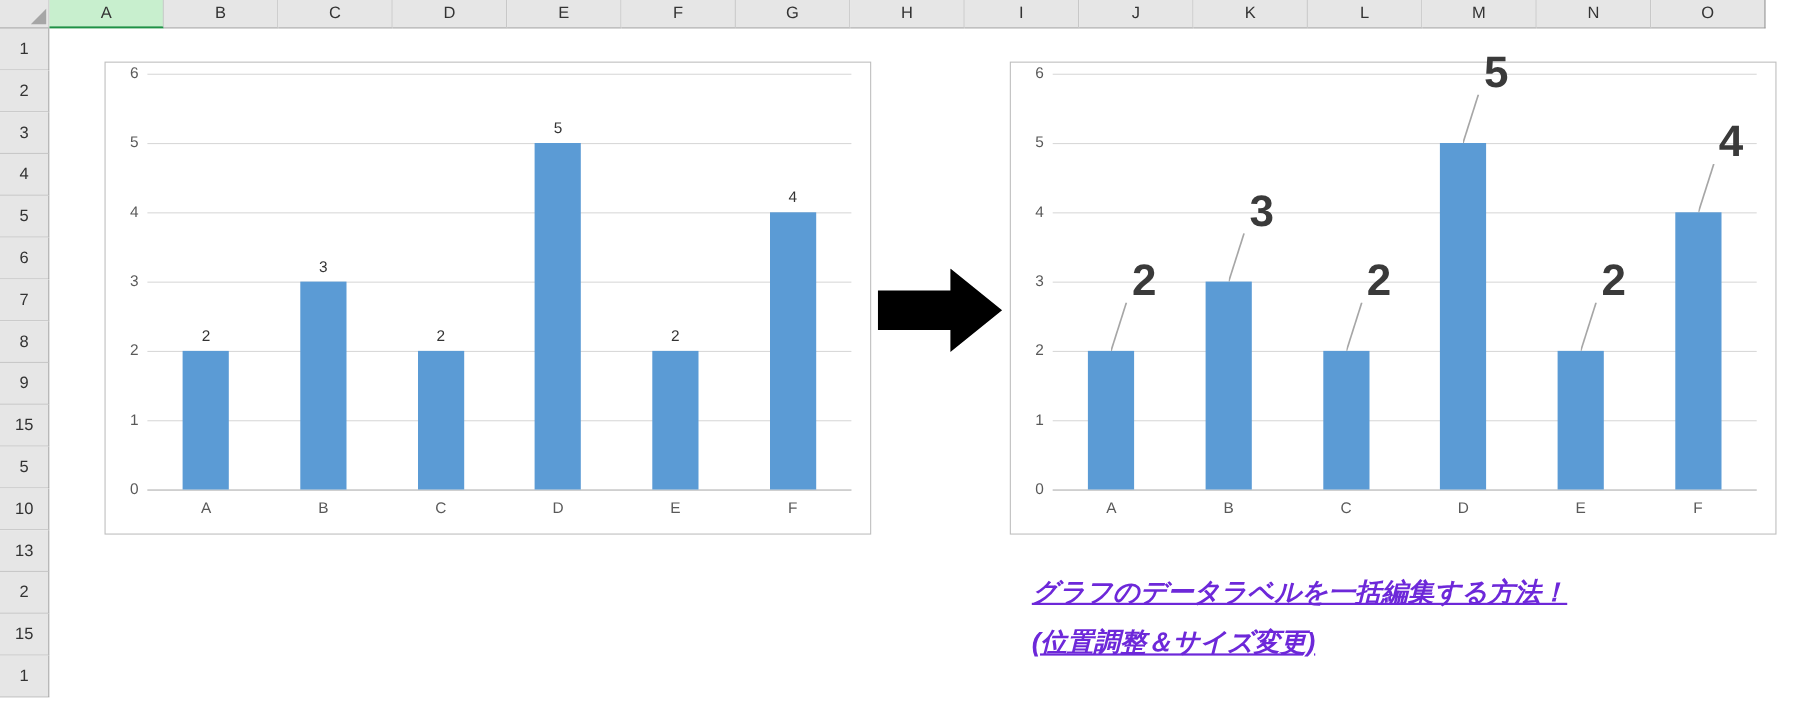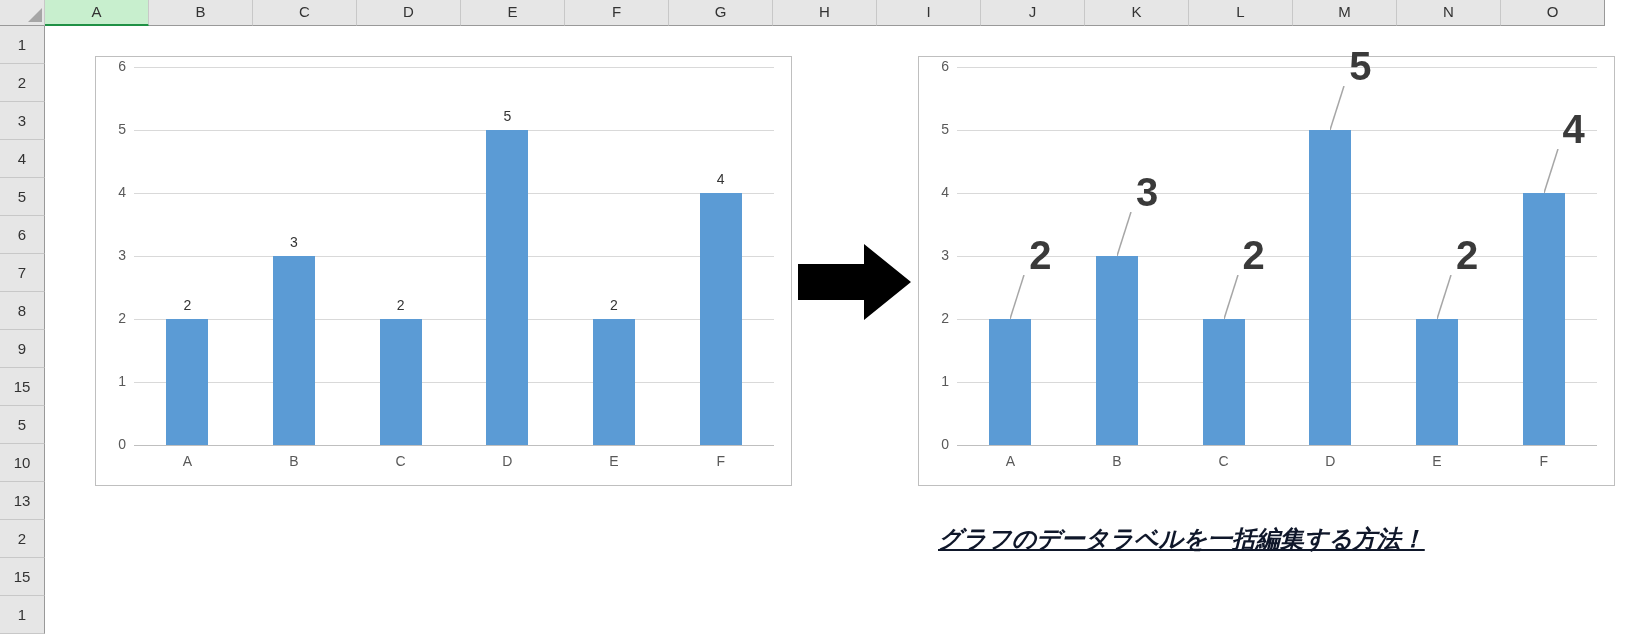--- a/index.html
+++ b/index.html
@@ -25,21 +25,21 @@
   .axis-line{position:absolute;background:#bfbfbf;}
   .grid-line{position:absolute;background:#d9d9d9;height:1px;}
   .y-tick,.x-tick{position:absolute;font-size:14px;color:#595959;}
   .bar{position:absolute;background:#5b9bd5;}
   .dl-small{position:absolute;font-size:14px;color:#333;text-align:center;width:24px;}
   .dl-big{position:absolute;font-size:40px;font-weight:700;color:#3a3a3a;text-align:center;width:40px;}
   .leader{position:absolute;}
   
   .arrow{position:absolute;left:753px;top:218px;width:113px;height:76px;}
   
-  .caption{position:absolute;left:893px;top:490px;font-size:24px;font-weight:700;font-style:italic;color:#0f172a;text-decoration:underline;line-height:1.9;}
+  .caption{position:absolute;left:893px;top:490px;font-size:24px;font-weight:700;font-style:italic;color:#6d28d9;text-decoration:underline;line-height:1.9;}
 </style>
 </head>
 <body>
 
 <div class="sheet">
 
   <div class="col-head-row">
     <div class="corner">
       <svg width="45" height="26">
           <polygon points="42,22 28,22 42,8" fill="#a6a6a6"></polygon>
@@ -178,16 +178,17 @@
           <div class="x-tick" style="left:533.3333333333334px;top:386px;width:106.66666666666667px;text-align:center;">F</div>
           <div class="dl-big" style="left:596.6666666666667px;top:40px;">4</div>
           <svg class="leader" style="left:586.6666666666667px;top:82px;" width="16" height="46">
             <line x1="0" y1="44" x2="14" y2="0" stroke="#a6a6a6" stroke-width="1.5"></line>
           </svg>
         </div>
     </div>
 
     <div class="caption">
       <div>グラフのデータラベルを一括編集する方法！</div>
+      <div>(位置調整＆サイズ変更)</div>
     </div>
 
   </div>
 </div>
 
 </body></html>

